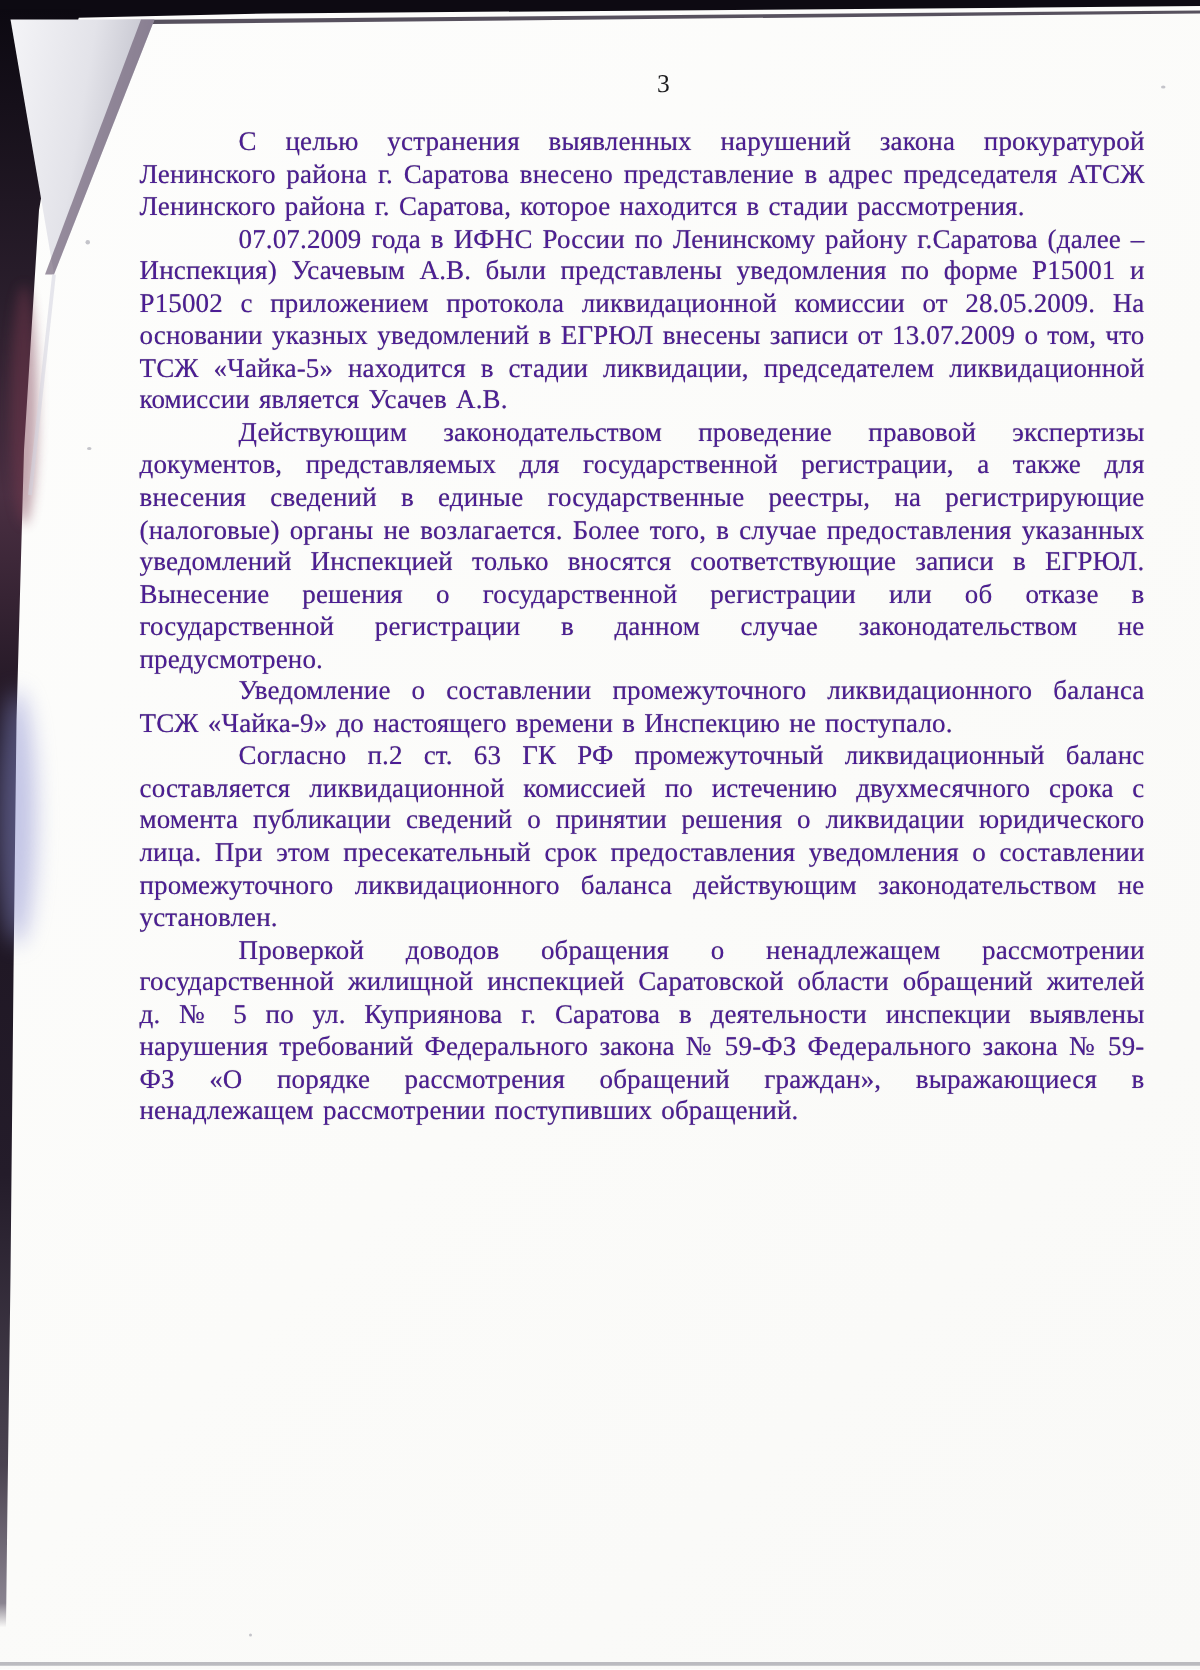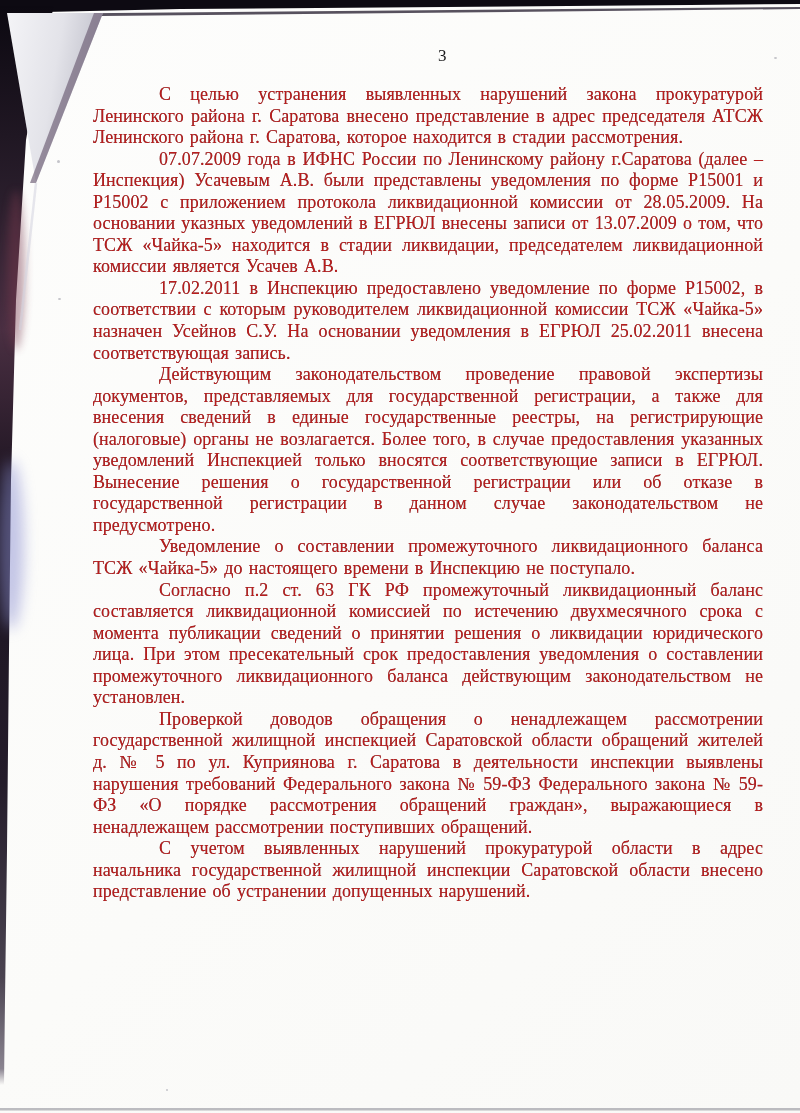--- a/index.html
+++ b/index.html
@@ -27,21 +27,21 @@
     inset: 0;
     z-index: 1;
     pointer-events: none;
   }
   .content {
     position: absolute;
     z-index: 2;
     left: 93px;
     top: 84px;
     width: 670px;
-    color: #b91c1c;
+    color: #4c1d95;
   }
   .page-num {
     position: absolute;
     z-index: 2;
     left: 438px;
     top: 46px;
     font-size: 17px;
     color: #1a1a1c;
   }
   .para {
@@ -118,21 +118,19 @@
   <div class="speck" style="left:57px; top:160px; width:3px; height:3px;"></div>
   <div class="speck" style="left:58px; top:298px; width:3px; height:2px;"></div>
   <div class="speck" style="left:166px; top:1089px; width:2px; height:2px;"></div>
   <div class="speck" style="left:774px; top:57px; width:3px; height:2px;"></div>
 
   <div class="page-num">3</div>
 
   <div class="content">
       <p class="para">С целью устранения выявленных нарушений закона прокуратурой Ленинского района г. Саратова внесено представление в адрес председателя АТСЖ Ленинского района г. Саратова, которое находится в стадии рассмотрения.</p>
       <p class="para">07.07.2009 года в ИФНС России по Ленинскому району г.Саратова (далее – Инспекция) Усачевым А.В. были представлены уведомления по форме Р15001 и Р15002 с приложением протокола ликвидационной комиссии от 28.05.2009. На основании указных уведомлений в ЕГРЮЛ внесены записи от 13.07.2009 о том, что ТСЖ «Чайка-5» находится в стадии ликвидации, председателем ликвидационной комиссии является Усачев А.В.</p>
-      <p class="para">17.02.2011 в Инспекцию предоставлено уведомление по форме Р15002, в соответствии с которым руководителем ликвидационной комиссии ТСЖ «Чайка-5» назначен Усейнов С.У. На основании уведомления в ЕГРЮЛ 25.02.2011 внесена соответствующая запись.</p>
       <p class="para">Действующим законодательством проведение правовой экспертизы документов, представляемых для государственной регистрации, а также для внесения сведений в единые государственные реестры, на регистрирующие (налоговые) органы не возлагается. Более того, в случае предоставления указанных уведомлений Инспекцией только вносятся соответствующие записи в ЕГРЮЛ. Вынесение решения о государственной регистрации или об отказе в государственной регистрации в данном случае законодательством не предусмотрено.</p>
-      <p class="para">Уведомление о составлении промежуточного ликвидационного баланса ТСЖ «Чайка-5» до настоящего времени в Инспекцию не поступало.</p>
+      <p class="para">Уведомление о составлении промежуточного ликвидационного баланса ТСЖ «Чайка-9» до настоящего времени в Инспекцию не поступало.</p>
       <p class="para">Согласно п.2 ст. 63 ГК РФ промежуточный ликвидационный баланс составляется ликвидационной комиссией по истечению двухмесячного срока с момента публикации сведений о принятии решения о ликвидации юридического лица. При этом пресекательный срок предоставления уведомления о составлении промежуточного ликвидационного баланса действующим законодательством не установлен.</p>
       <p class="para">Проверкой доводов обращения о ненадлежащем рассмотрении государственной жилищной инспекцией Саратовской области обращений жителей д. № 5 по ул. Куприянова г. Саратова в деятельности инспекции выявлены нарушения требований Федерального закона № 59-ФЗ Федерального закона № 59-ФЗ «О порядке рассмотрения обращений граждан», выражающиеся в ненадлежащем рассмотрении поступивших обращений.</p>
-      <p class="para">С учетом выявленных нарушений прокуратурой области в адрес начальника государственной жилищной инспекции Саратовской области внесено представление об устранении допущенных нарушений.</p>
     </div>
 
 </div>
 
 </body></html>

